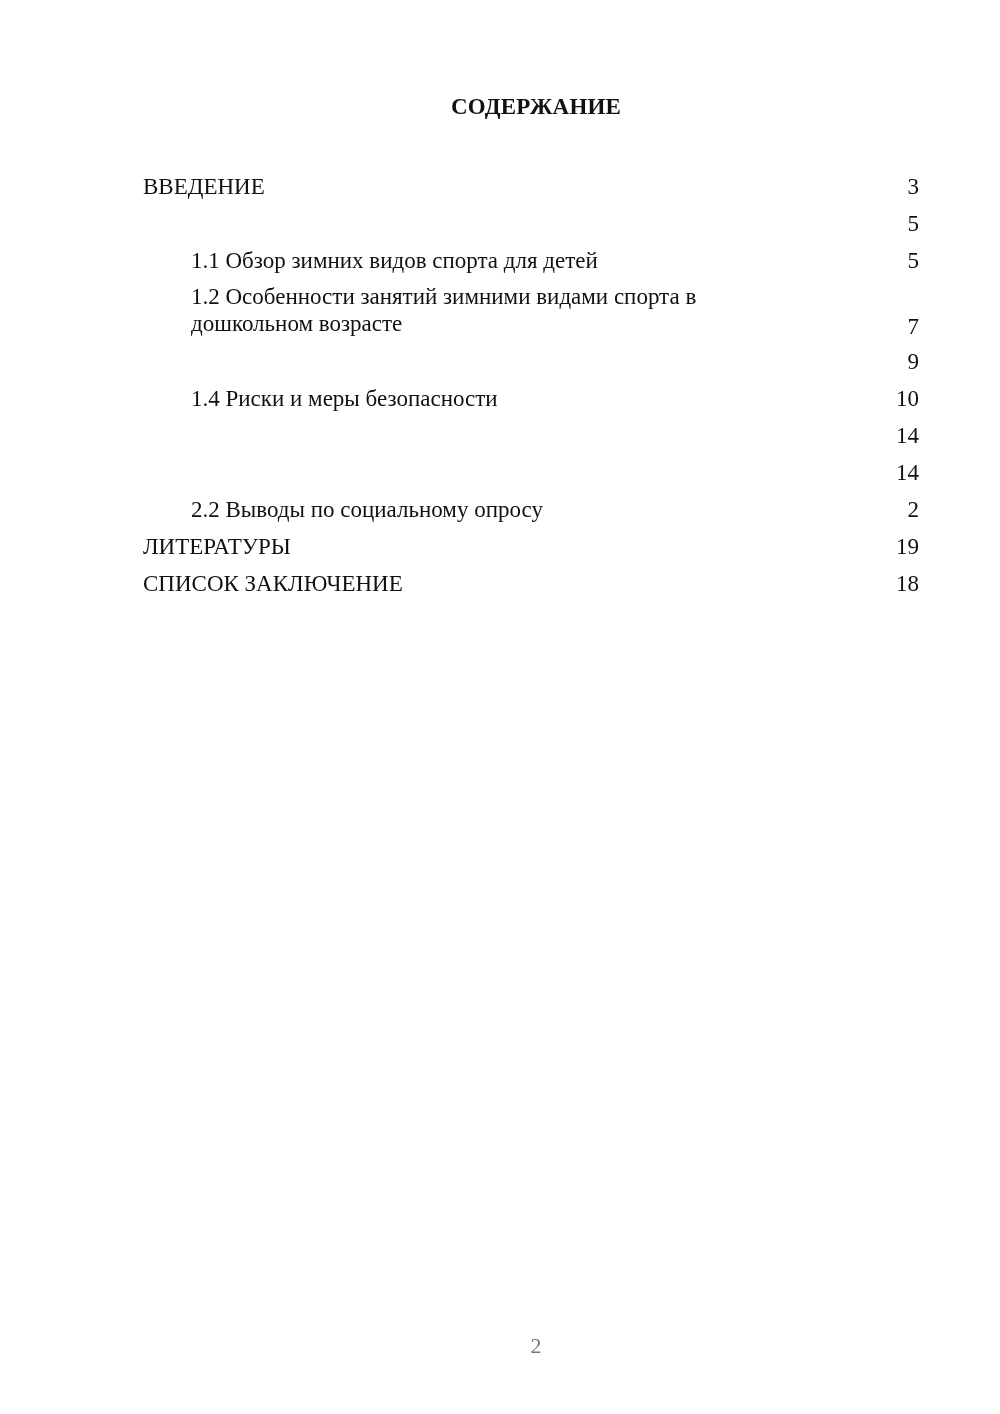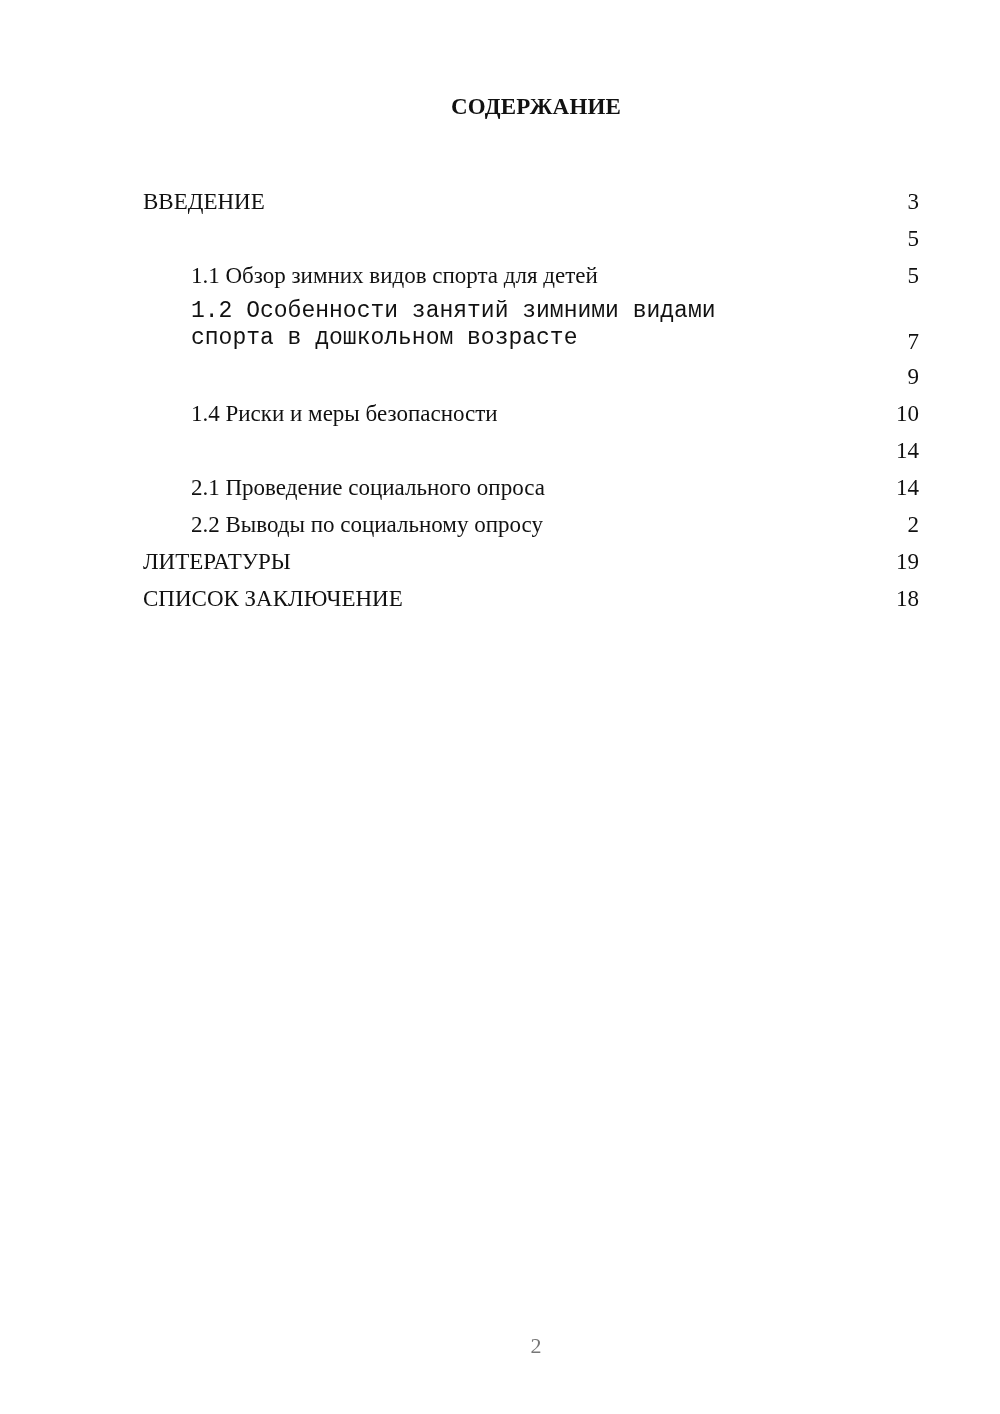--- a/index.html
+++ b/index.html
@@ -20,42 +20,41 @@
       top: 94px;
       left: 0;
       width: 1072px;
       text-align: center;
       font-weight: bold;
       font-size: 23px;
       letter-spacing: 0.2px;
     }
     .toc {
       position: absolute;
-      top: 183px;
+      top: 168px;
       left: 143px;
       width: 776px;
     }
     .toc-row {
       position: relative;
       font-size: 23px;
       line-height: 37px;
       height: 37px;
     }
     .toc-row.sub .toc-label {
       padding-left: 48px;
     }
     .toc-row.multi {
       height: 64px;
     }
     .toc-row.multi .toc-label {
       line-height: 27px;
       padding-top: 4px;
       width: 560px;
       display: block;
-      font-family: Liberation Mono, monospace;
     }
     .toc-page {
       position: absolute;
       right: 0;
       bottom: 0;
       line-height: 37px;
     }
     .toc-row.multi .toc-page {
       bottom: -2px;
     }
@@ -95,21 +94,20 @@
       <span class="toc-page">9</span>
     </div>
     <div class="toc-row sub">
       <span class="toc-label">1.4 Риски и меры безопасности</span>
       <span class="toc-page">10</span>
     </div>
     <div class="toc-row">
       <span class="toc-page">14</span>
     </div>
     <div class="toc-row sub">
-      <span class="toc-label">2.1 Проведение социального опроса</span>
       <span class="toc-page">14</span>
     </div>
     <div class="toc-row sub">
       <span class="toc-label">2.2 Выводы по социальному опросу</span>
       <span class="toc-page">2</span>
     </div>
     <div class="toc-row">
       <span class="toc-label">ЛИТЕРАТУРЫ</span>
       <span class="toc-page">19</span>
     </div>

